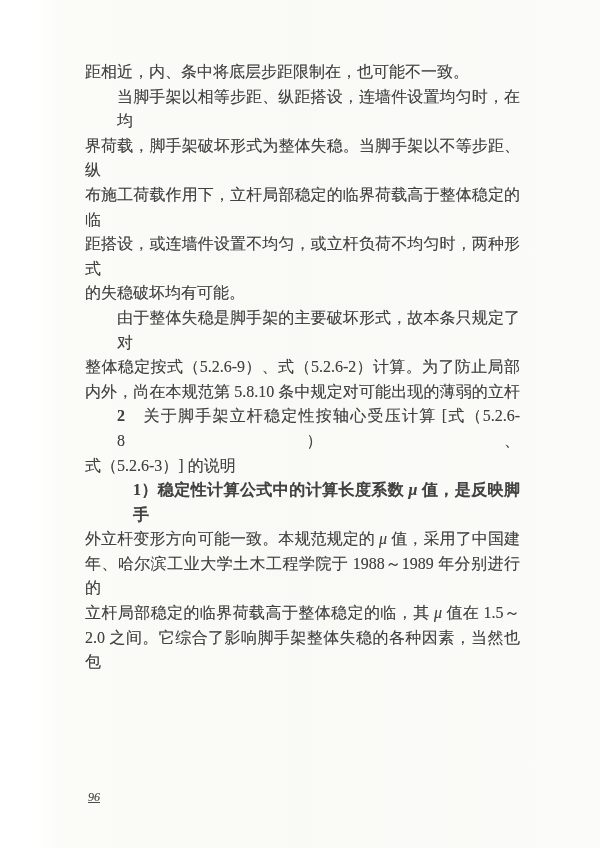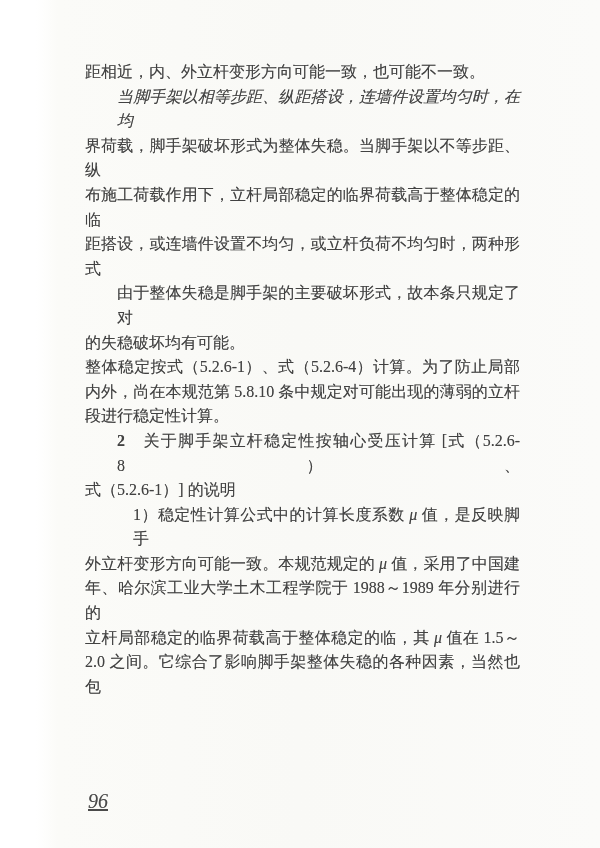--- a/index.html
+++ b/index.html
@@ -21,45 +21,44 @@
     line-height: 24.6px;
     text-shadow: 0 0 0.5px rgba(70,70,70,0.45);
   }
   .line { text-align: justify; }
   .line.j { text-align-last: justify; }
   .it { font-style: italic; }
   .bd { font-weight: bold; }
   .page-num {
     position: absolute;
     left: 88px; top: 790px;
-    font-size: 20px;
+    font-size: 12px;
     font-style: italic;
     color: #4a4a4a;
     text-shadow: 0 0 0.5px rgba(70,70,70,0.4);
     text-decoration: underline;
   }
 </style>
 </head>
 <body>
 
 <div class="scan-page">
   <div class="doc-body">
-      <div class="line"><span>距相近，内、外立杆变形方向可能一致，也可能不一致。</span></div>
-      <div class="line j" style="padding-left: 2em; font-style: italic;"><span>当脚手架以相等步距、纵距搭设，连墙件设置均匀时，在均</span></div>
+      <div class="line"><span>距相近，内、条中将底层步距限制在，也可能不一致。</span></div>
+      <div class="line j" style="padding-left: 2em;"><span>当脚手架以相等步距、纵距搭设，连墙件设置均匀时，在均</span></div>
       <div class="line j"><span>界荷载，脚手架破坏形式为整体失稳。当脚手架以不等步距、纵</span></div>
       <div class="line j"><span>布施工荷载作用下，立杆局部稳定的临界荷载高于整体稳定的临</span></div>
       <div class="line j"><span>距搭设，或连墙件设置不均匀，或立杆负荷不均匀时，两种形式</span></div>
+      <div class="line"><span>的失稳破坏均有可能。</span></div>
       <div class="line j" style="padding-left: 2em;"><span>由于整体失稳是脚手架的主要破坏形式，故本条只规定了对</span></div>
-      <div class="line"><span>的失稳破坏均有可能。</span></div>
-      <div class="line j"><span>整体稳定按式（5.2.6-1）、式（5.2.6-4）计算。为了防止局部</span></div>
+      <div class="line j"><span>整体稳定按式（5.2.6-9）、式（5.2.6-2）计算。为了防止局部</span></div>
       <div class="line j"><span>内外，尚在本规范第 5.8.10 条中规定对可能出现的薄弱的立杆</span></div>
-      <div class="line"><span>段进行稳定性计算。</span></div>
       <div class="line j" style="padding-left: 2em;"><span class="bd">2</span><span>　关于脚手架立杆稳定性按轴心受压计算 [式（5.2.6-8）、</span></div>
-      <div class="line"><span>式（5.2.6-1）] 的说明</span></div>
-      <div class="line j" style="padding-left: 3em;"><span>1）稳定性计算公式中的计算长度系数 </span><span class="it">μ</span><span> 值，是反映脚手</span></div>
+      <div class="line"><span>式（5.2.6-3）] 的说明</span></div>
+      <div class="line j" style="padding-left: 3em; font-weight: bold;"><span>1）稳定性计算公式中的计算长度系数 </span><span class="it">μ</span><span> 值，是反映脚手</span></div>
       <div class="line j"><span>外立杆变形方向可能一致。本规范规定的 </span><span class="it">μ</span><span> 值，采用了中国建</span></div>
       <div class="line j"><span>年、哈尔滨工业大学土木工程学院于 1988～1989 年分别进行的</span></div>
       <div class="line j"><span>立杆局部稳定的临界荷载高于整体稳定的临，其 </span><span class="it">μ</span><span> 值在 1.5～</span></div>
       <div class="line j"><span>2.0 之间。它综合了影响脚手架整体失稳的各种因素，当然也包</span></div>
       <div class="line j"></div>
     </div>
   <div class="page-num">96</div>
 </div>
 
 </body></html>

